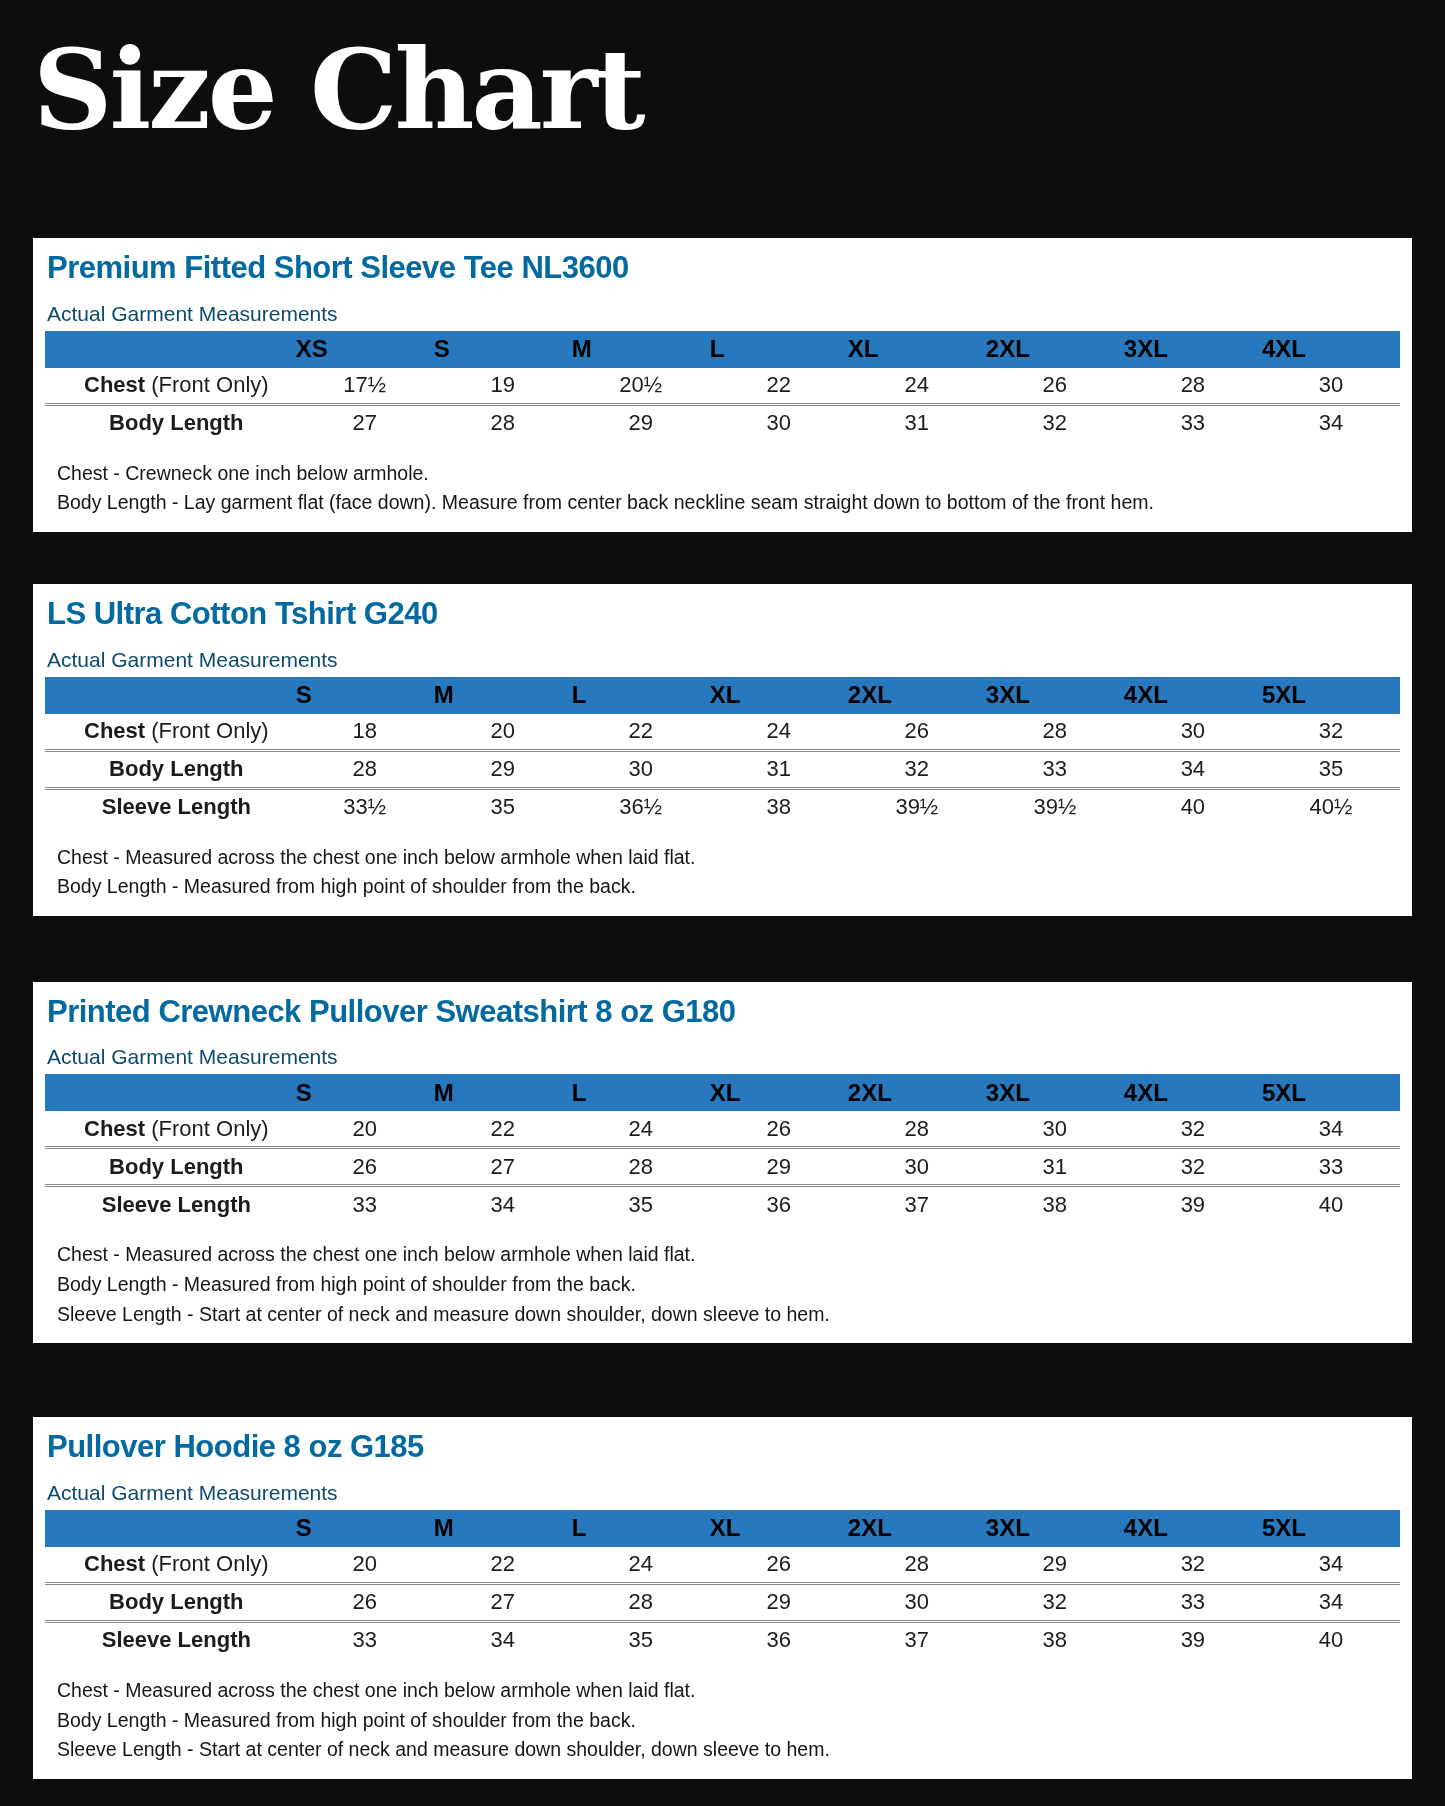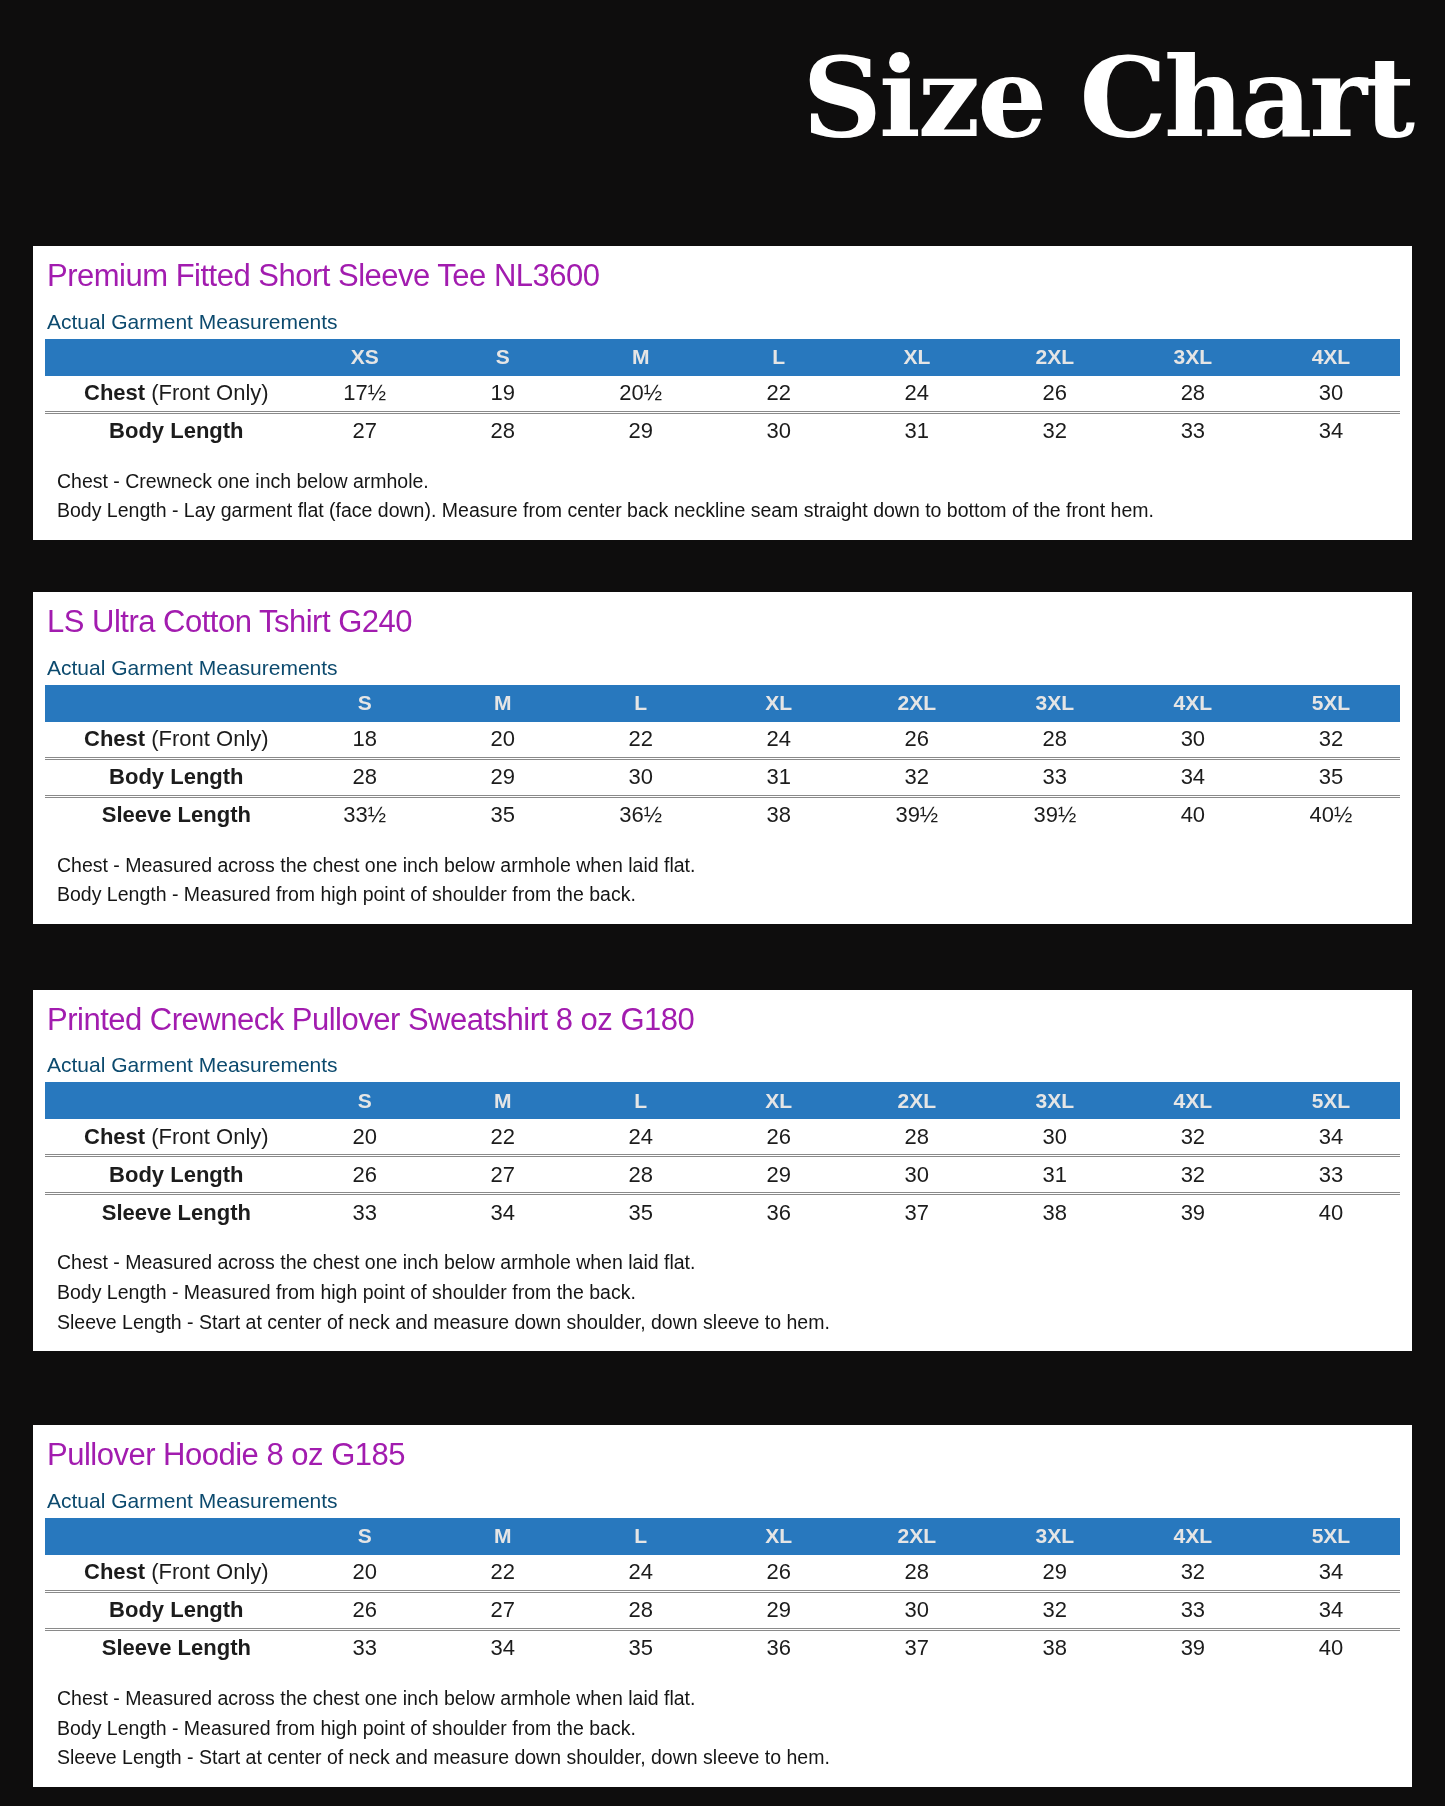--- a/index.html
+++ b/index.html
@@ -12,23 +12,23 @@
     height: 1806px;
     overflow: hidden;
     font-family: "Liberation Sans", sans-serif;
   }
   .page {
     padding: 0 33px;
     box-sizing: border-box;
   }
   .main-title {
     margin: 0;
-    padding: 40px 0 0 0;
+    padding: 32px 0 0 0;
     height: 148px;
-    text-align: right;
+    text-align: left;
     color: #ffffff;
     font-family: "DejaVu Serif", serif;
     font-weight: bold;
     font-size: 110px;
     line-height: 1.05;
     letter-spacing: -3px;
   }
   .title-gap { height: 58px; }
 
   .panel {
@@ -37,43 +37,43 @@
     box-sizing: border-box;
   }
   .panel:nth-child(1) { margin-bottom: 52px; }
   .panel:nth-child(2) { margin-bottom: 66px; margin-top: 16px; }
   .panel:nth-child(3) { margin-bottom: 74px; }
   .panel:nth-child(4) { margin-bottom: 0; }
 
   .panel-title {
     margin: 0 0 0 2px;
     font-size: 31px;
-    font-weight: normal;
-    color: #a21caf;
+    font-weight: bold;
+    color: #0369a1;
     letter-spacing: -0.5px;
     line-height: 1.15;
   }
   .panel-subtitle {
     margin: 16px 0 5px 2px;
     font-size: 21px;
     color: #0c4a6e;
   }
 
   table.size-table {
     width: 100%;
     border-collapse: collapse;
     table-layout: fixed;
   }
   table.size-table col.label-col { width: 18.5%; }
   table.size-table th {
-    color: #e5e5e5;
-    font-size: 21px;
+    color: #000000;
+    font-size: 24px;
     font-weight: bold;
     height: 37px;
-    text-align: center;
+    text-align: left;
     padding: 0;
   }
   table.size-table td {
     height: 35px;
     text-align: center;
     font-size: 22px;
     color: #1c1c1c;
     padding: 0;
   }
   table.size-table td.row-label {

